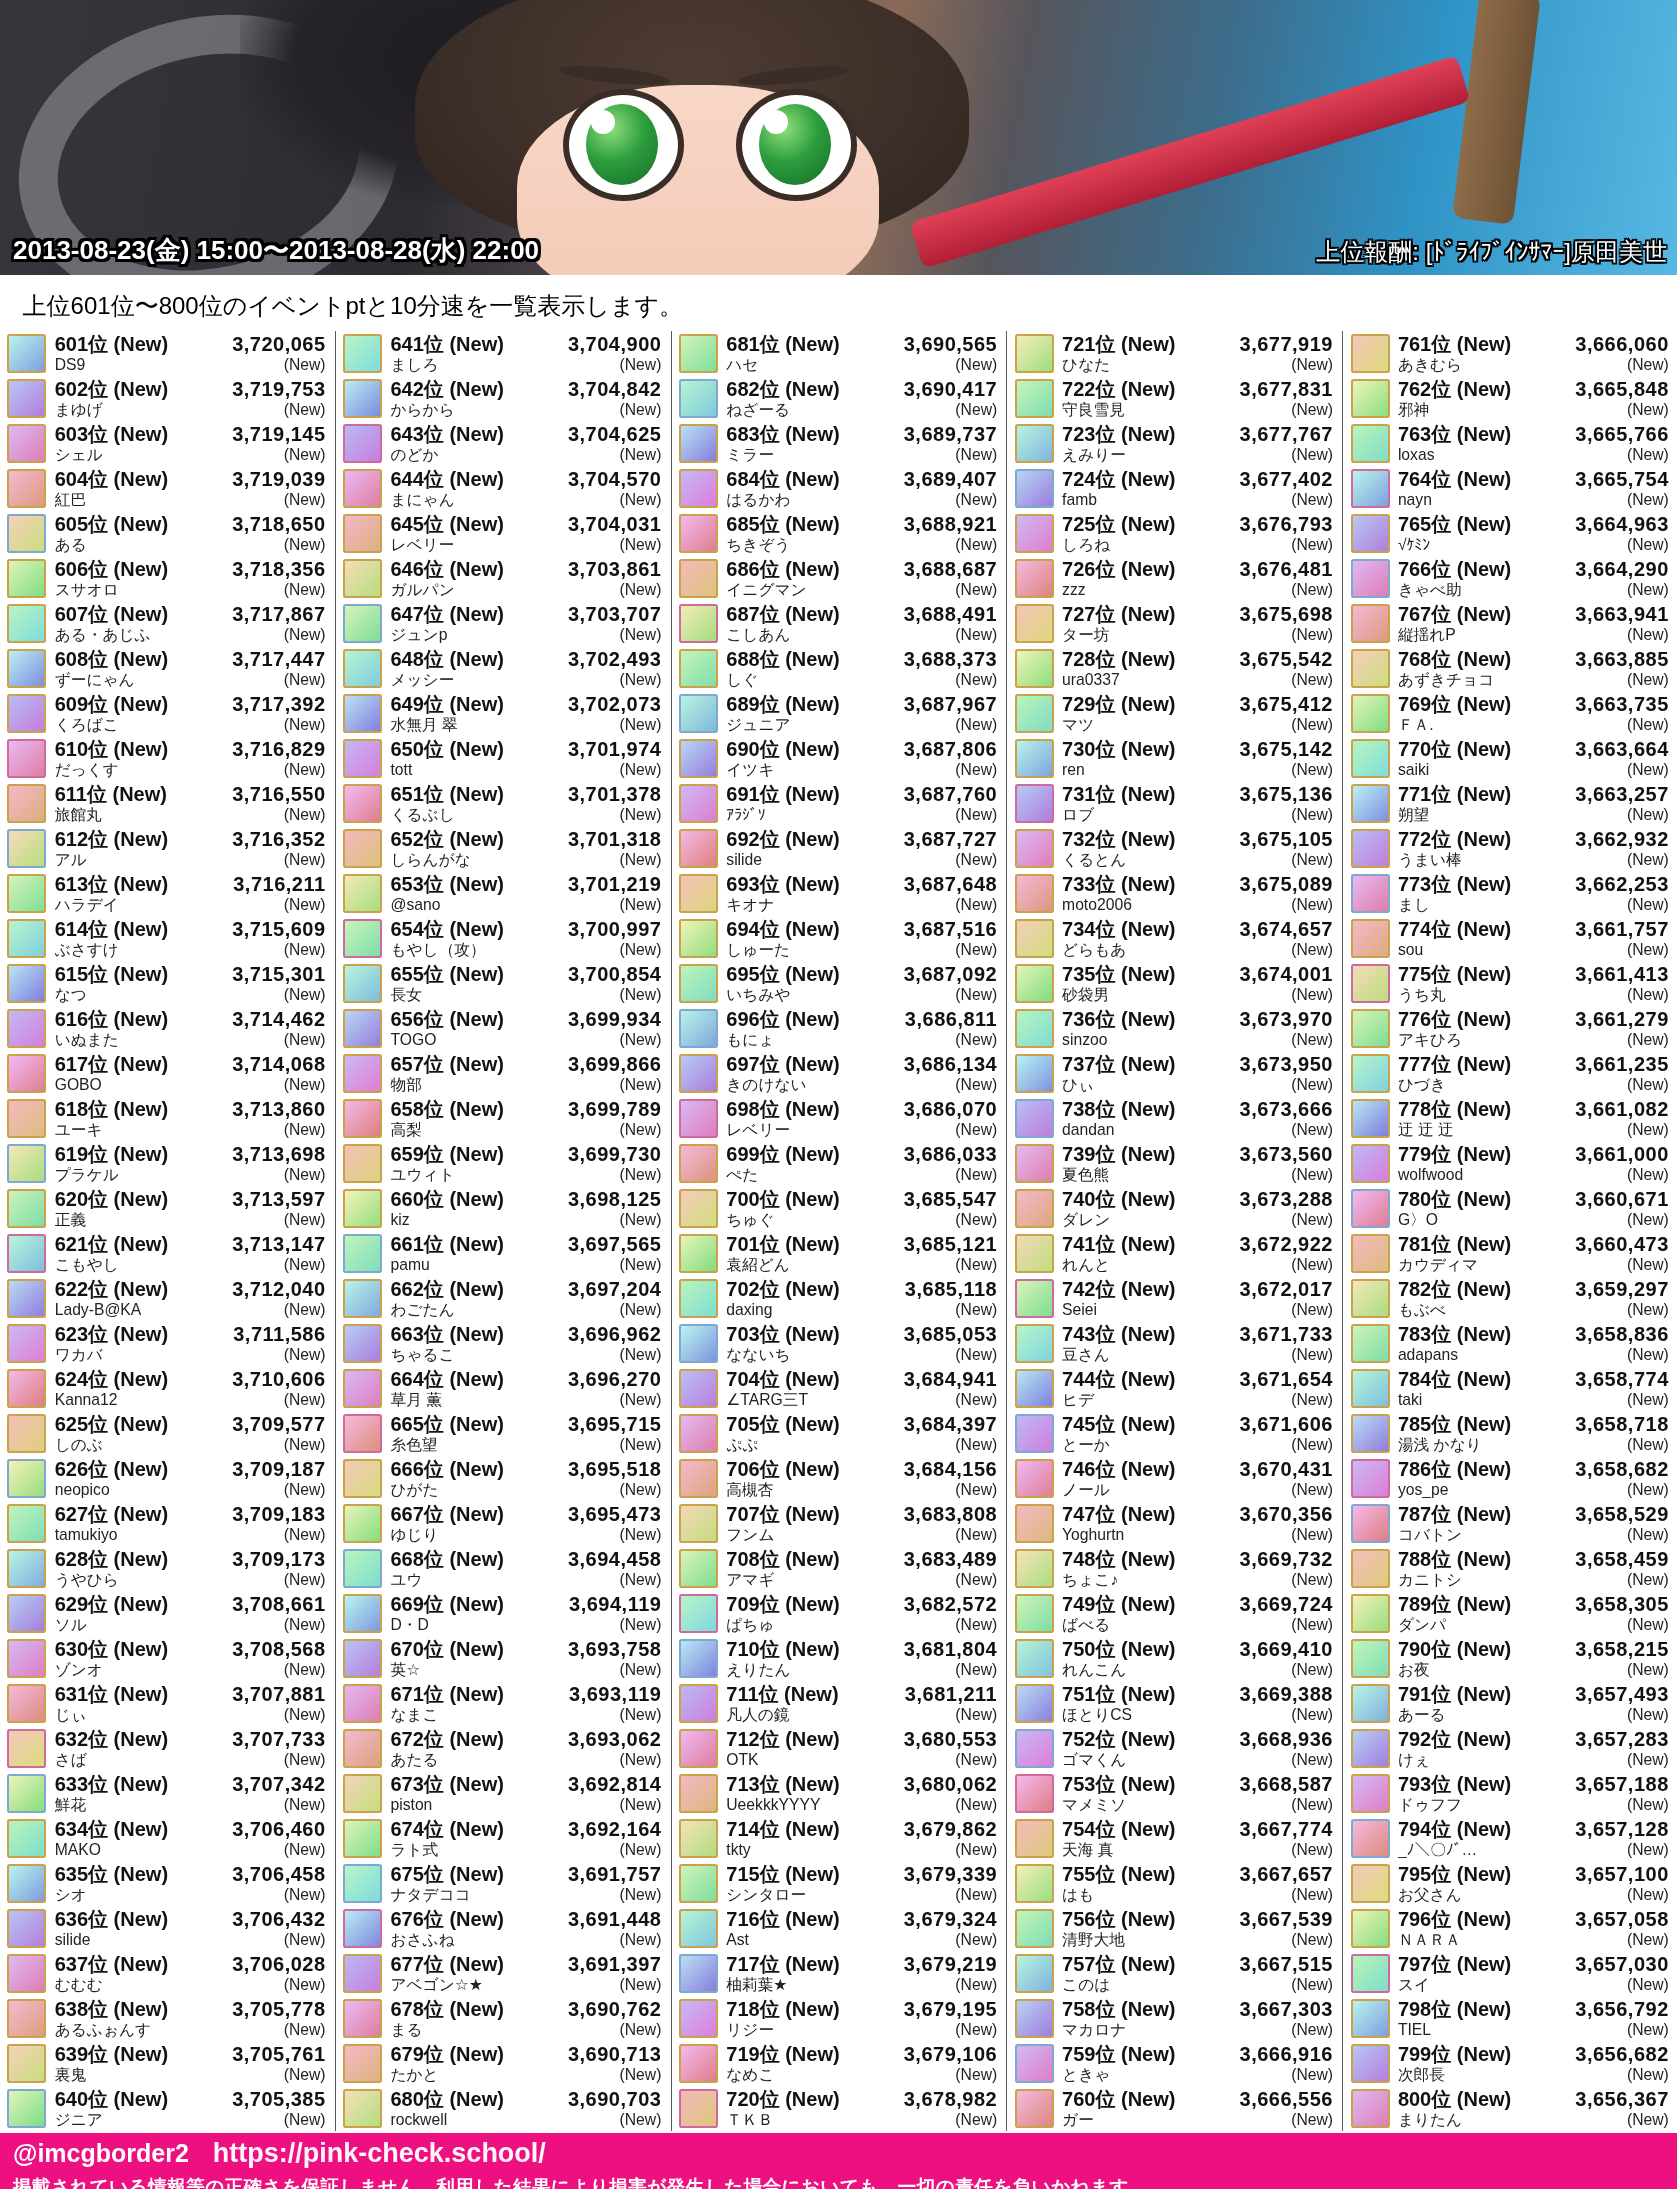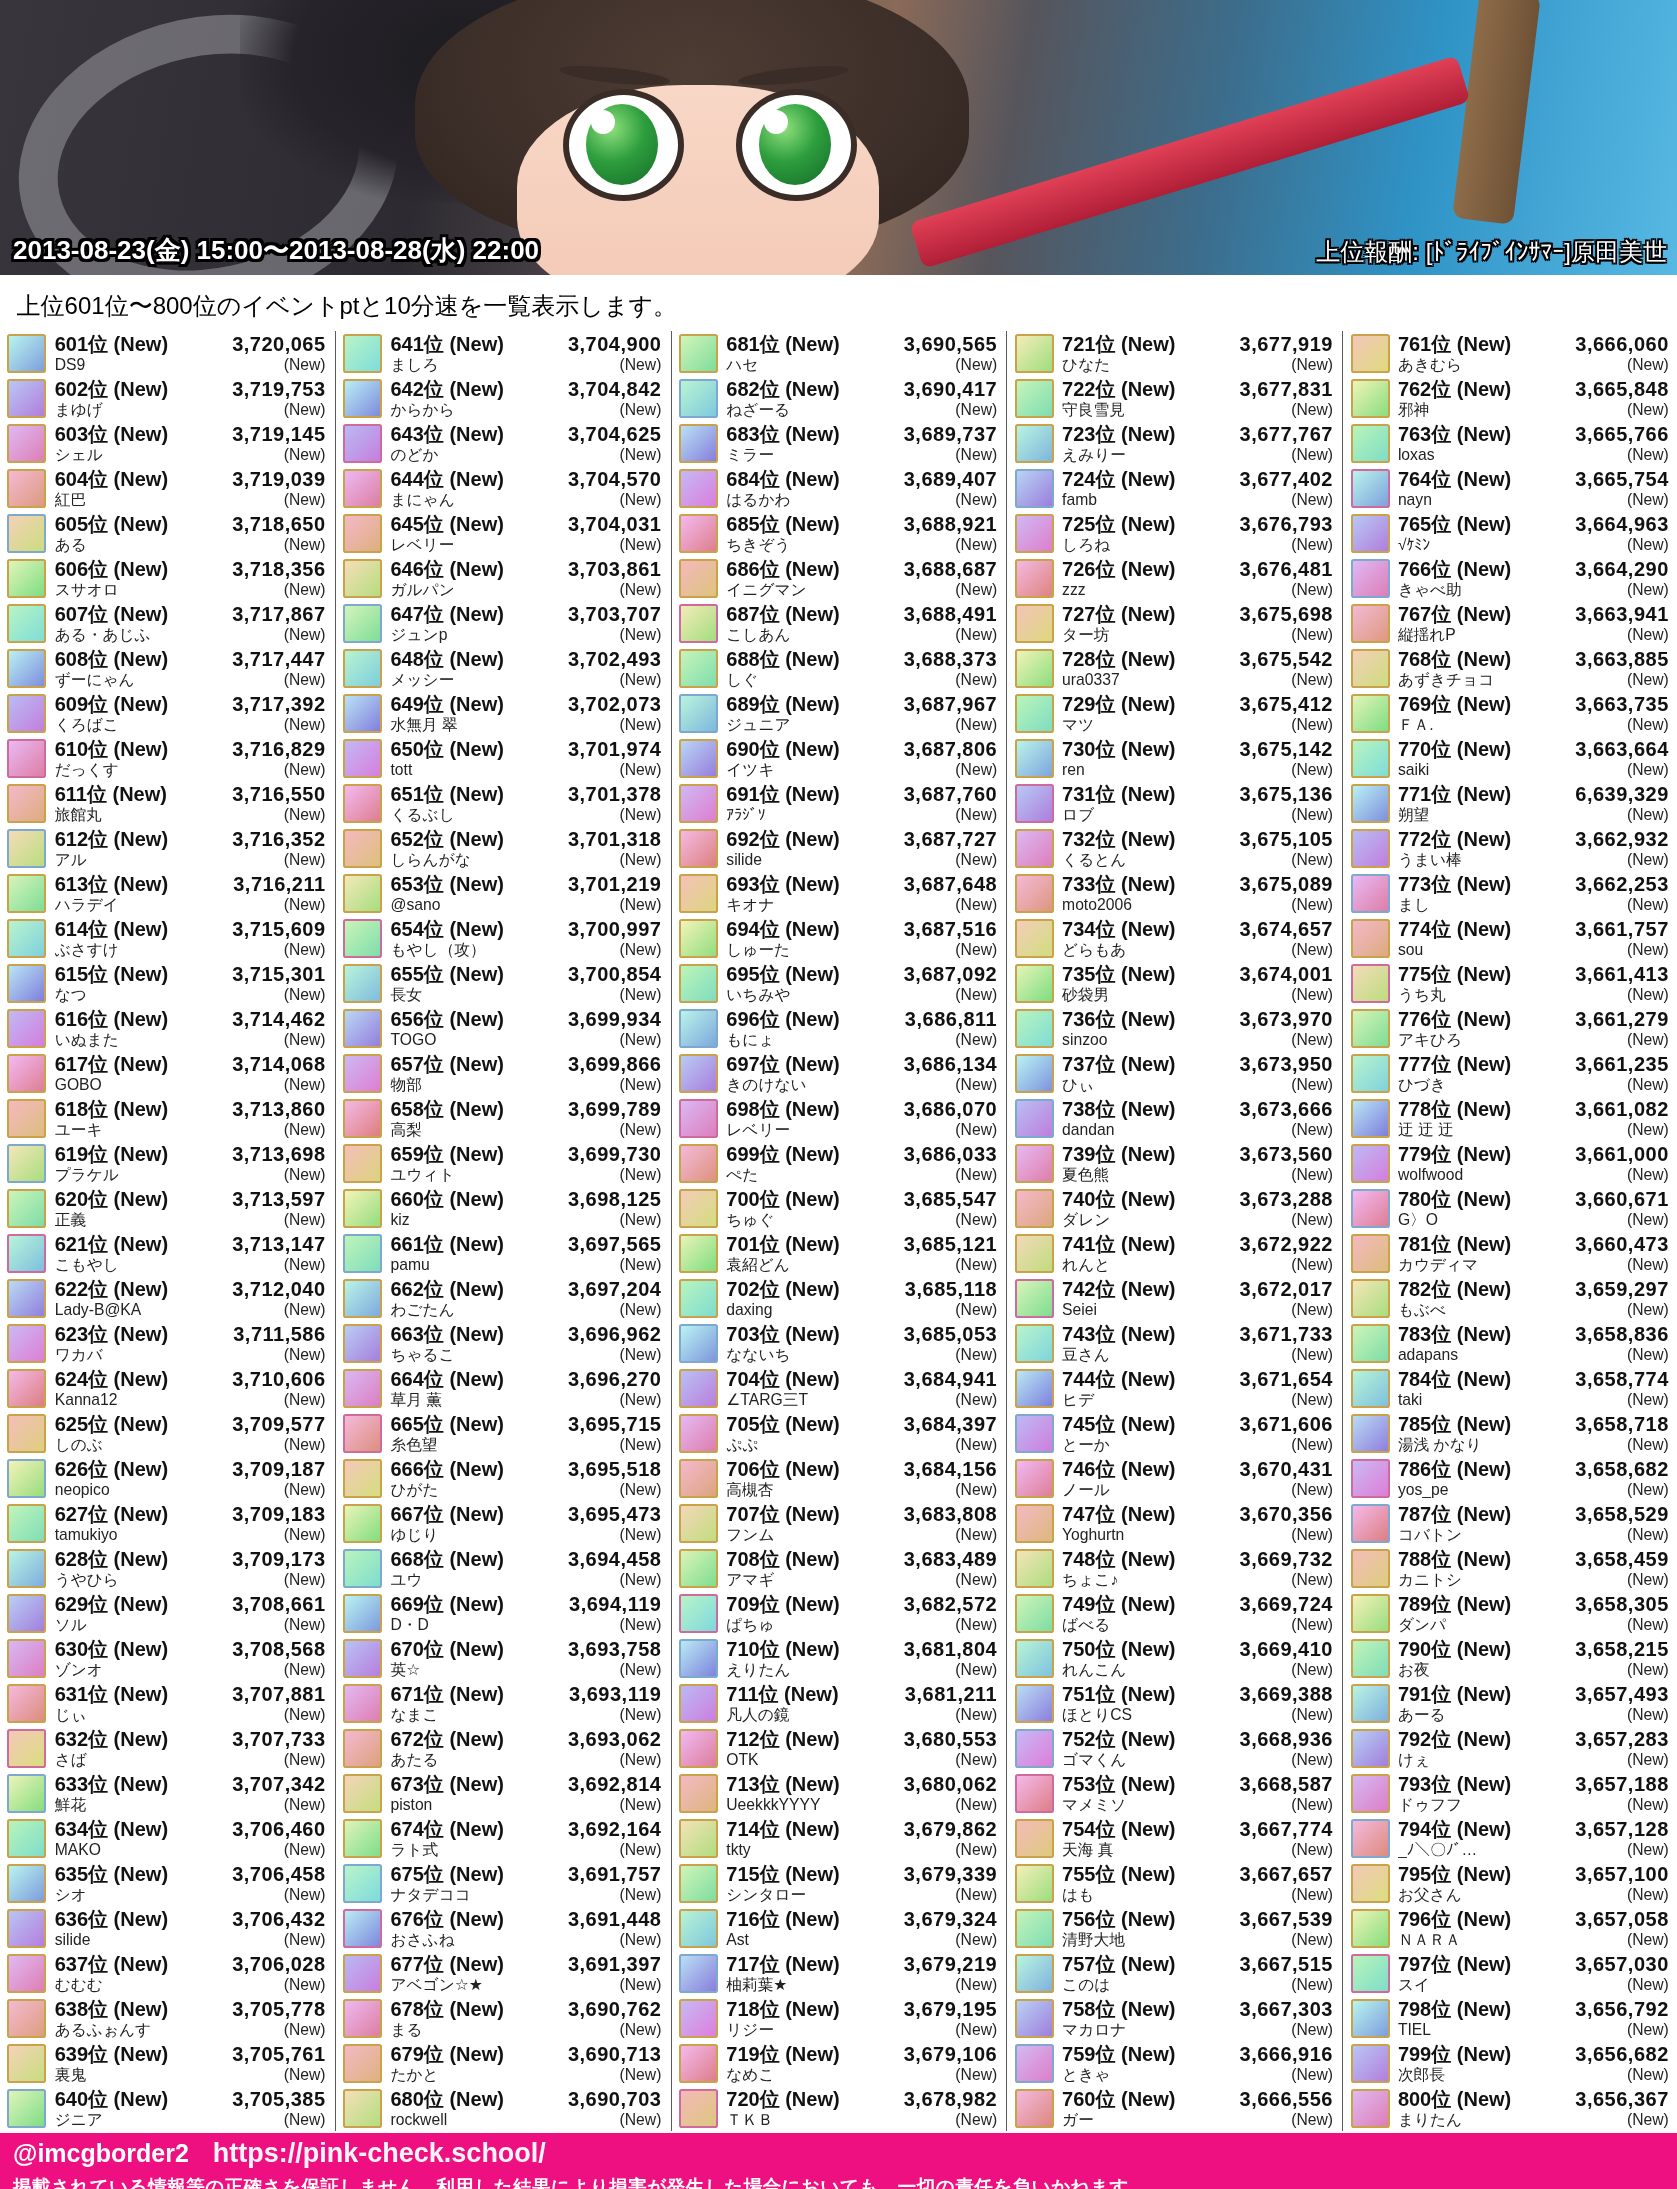--- a/index.html
+++ b/index.html
@@ -37,21 +37,21 @@
     text-shadow:-2.8px -2.8px 0 #000,2.8px -2.8px 0 #000,-2.8px 2.8px 0 #000,2.8px 2.8px 0 #000,0 2.8px 0 #000,0 -2.8px 0 #000,2.8px 0 0 #000,-2.8px 0 0 #000;
   }
   .hero-title{font-size:41px;font-weight:bold;letter-spacing:0.9px;line-height:46px;}
   .hero-period{font-size:26px;font-weight:bold;margin-top:3.7px;}
   .hero-reward{
     position:absolute;right:11px;bottom:7.4px;color:#fff;font-size:24px;font-weight:normal;
     text-shadow:-1.8px -1.8px 0 #000,1.8px -1.8px 0 #000,-1.8px 1.8px 0 #000,1.8px 1.8px 0 #000,0 1.8px 0 #000,0 -1.8px 0 #000,1.8px 0 0 #000,-1.8px 0 0 #000;
   }
 
   
-  .subtitle{flex:none;padding:14.8px 0 5.5px 16.6px;font-size:24px;color:#000;}
+  .subtitle{flex:none;padding:14.8px 0 5.5px 16.6px;font-size:24px;color:#000;margin-left:6px;}
 
   
   .columns{flex:1;display:flex;align-items:stretch;padding:3.7px 0 1.8px 0;}
   .column{flex:1 1 0;padding:0 5.5px 0 7.4px;min-width:0;}
   .column + .column{border-left:1.8px solid #5a5a5a;}
   .entry{height:45px;display:flex;align-items:center;box-sizing:border-box;}
   .avatar{
     flex:none;width:39px;height:39px;box-sizing:border-box;
     border:2.8px solid #c9a24a;border-radius:2.8px;
     background:linear-gradient(135deg,#f6d8e2,#bcd8f0);
@@ -1983,21 +1983,21 @@
             <div class="pts-new">(New)</div>
           </div>
         </div>
         <div class="entry">
           <div class="avatar" style="background: linear-gradient(135deg, rgb(185, 241, 244), rgb(126, 143, 221));"></div>
           <div class="mid">
             <div class="rank-line">771位 (New)</div>
             <div class="name-line">朔望</div>
           </div>
           <div class="right">
-            <div class="pts">6,639,329</div>
+            <div class="pts">3,663,257</div>
             <div class="pts-new">(New)</div>
           </div>
         </div>
         <div class="entry">
           <div class="avatar" style="background: linear-gradient(135deg, rgb(185, 189, 244), rgb(192, 126, 221));"></div>
           <div class="mid">
             <div class="rank-line">772位 (New)</div>
             <div class="name-line">うまい棒</div>
           </div>
           <div class="right">

